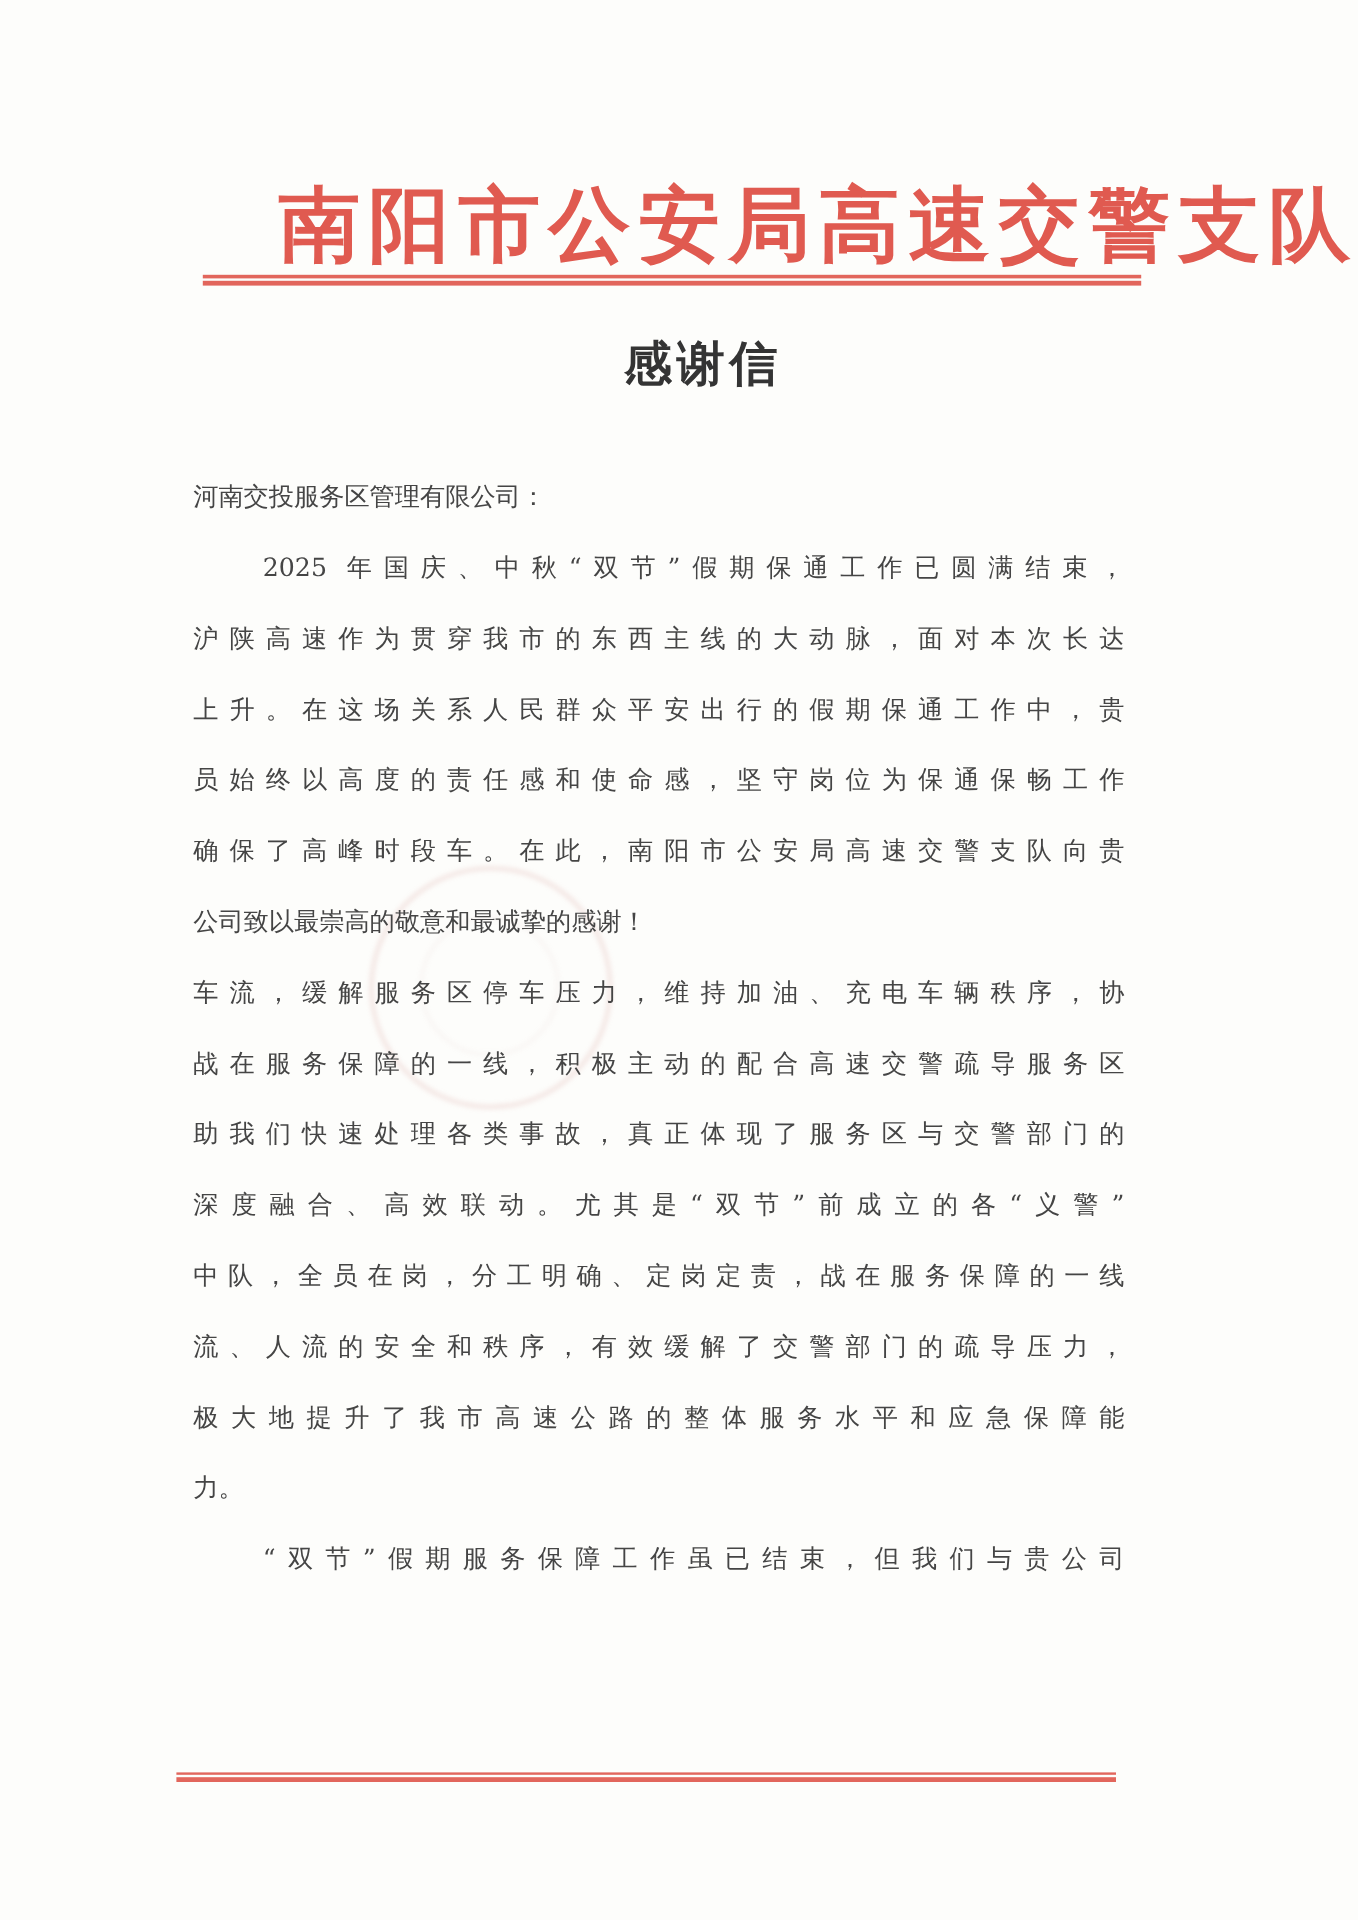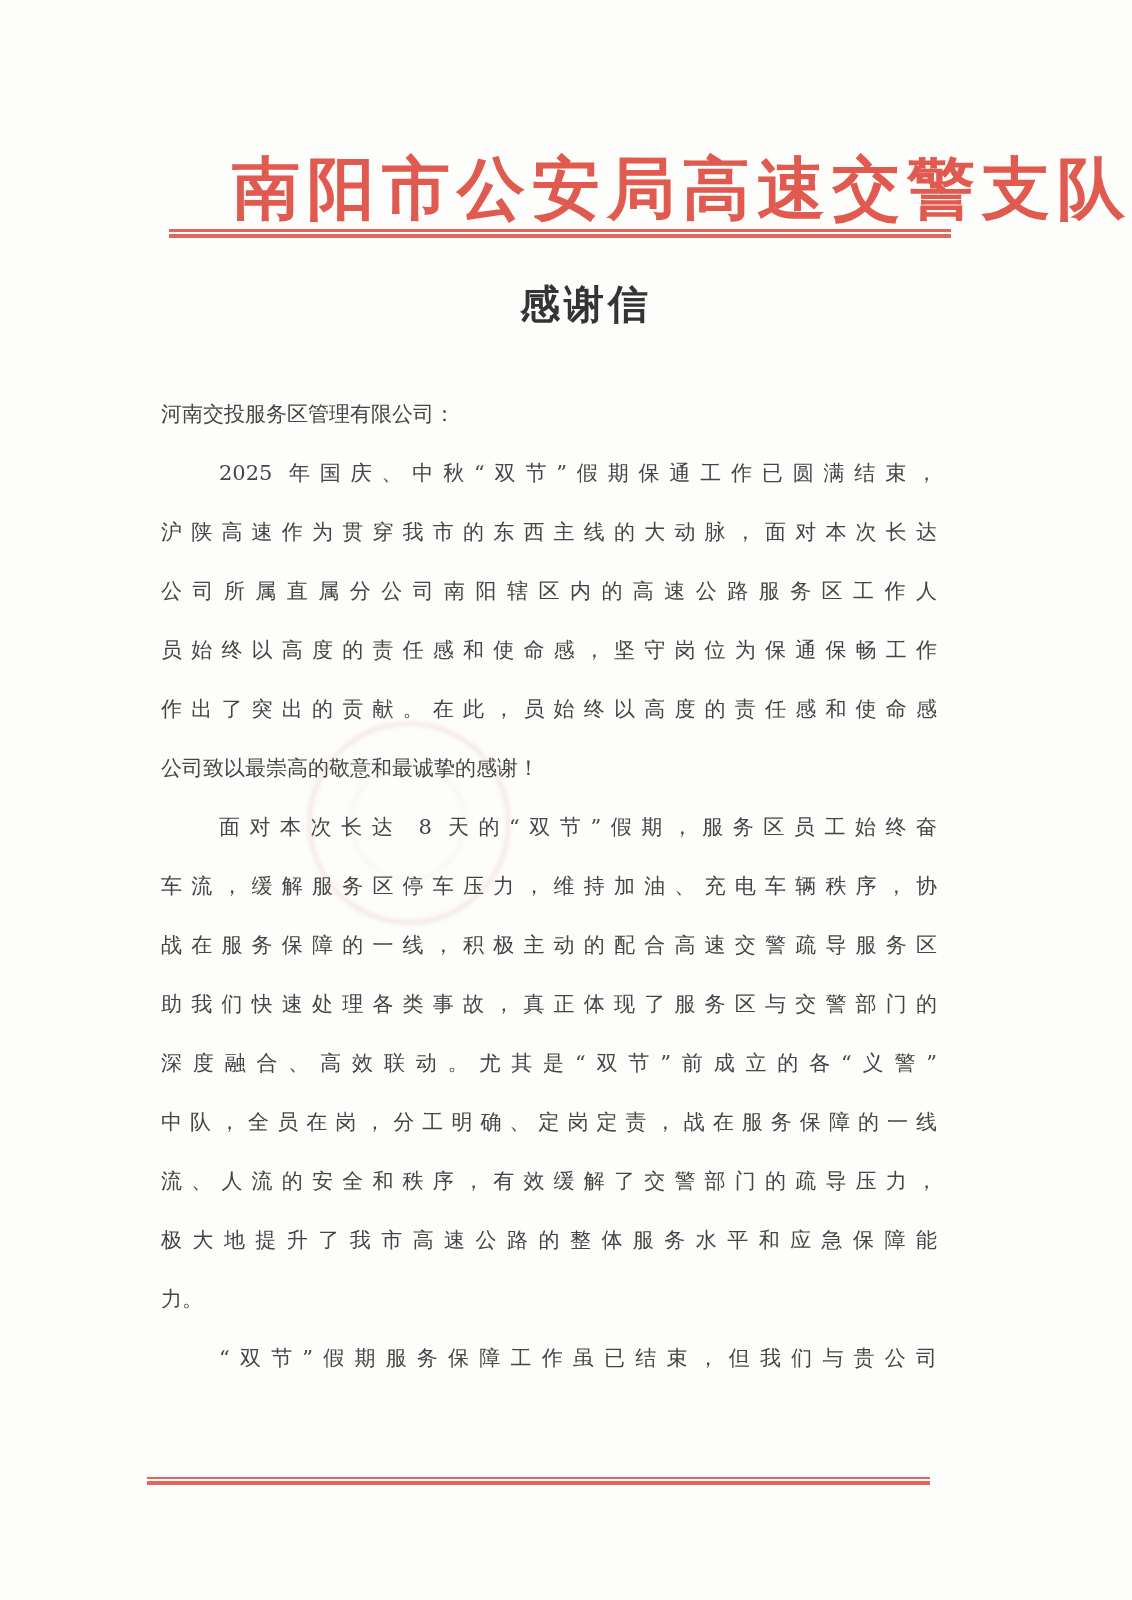--- a/index.html
+++ b/index.html
@@ -98,25 +98,24 @@
 
   <div class="doc-title">感谢信</div>
 
   <div class="stamp-ghost"></div>
   <div class="stamp-ghost-inner"></div>
 
   <div class="body-lines" id="body-lines">
       <div class="line">河南交投服务区管理有限公司：</div>
       <div class="line indent fill">2025 年国庆、中秋“双节”假期保通工作已圆满结束，</div>
       <div class="line fill">沪陕高速作为贯穿我市的东西主线的大动脉，面对本次长达</div>
-      <div class="line fill">公司所属直属分公司南阳辖区内的高速公路服务区工作人</div>
+      <div class="line fill">上升。在这场关系人民群众平安出行的假期保通工作中，贵</div>
       <div class="line fill">员始终以高度的责任感和使命感，坚守岗位为保通保畅工作</div>
-      <div class="line fill">作出了突出的贡献。在此，员始终以高度的责任感和使命感</div>
+      <div class="line fill">确保了高峰时段车。在此，南阳市公安局高速交警支队向贵</div>
       <div class="line">公司致以最崇高的敬意和最诚挚的感谢！</div>
-      <div class="line indent fill">面对本次长达 8 天的“双节”假期，服务区员工始终奋</div>
       <div class="line fill">车流，缓解服务区停车压力，维持加油、充电车辆秩序，协</div>
       <div class="line fill">战在服务保障的一线，积极主动的配合高速交警疏导服务区</div>
       <div class="line fill">助我们快速处理各类事故，真正体现了服务区与交警部门的</div>
       <div class="line fill">深度融合、高效联动。尤其是“双节”前成立的各“义警”</div>
       <div class="line fill">中队，全员在岗，分工明确、定岗定责，战在服务保障的一线</div>
       <div class="line fill">流、人流的安全和秩序，有效缓解了交警部门的疏导压力，</div>
       <div class="line fill">极大地提升了我市高速公路的整体服务水平和应急保障能</div>
       <div class="line">力。</div>
       <div class="line indent fill">“双节”假期服务保障工作虽已结束，但我们与贵公司</div>
     </div>

